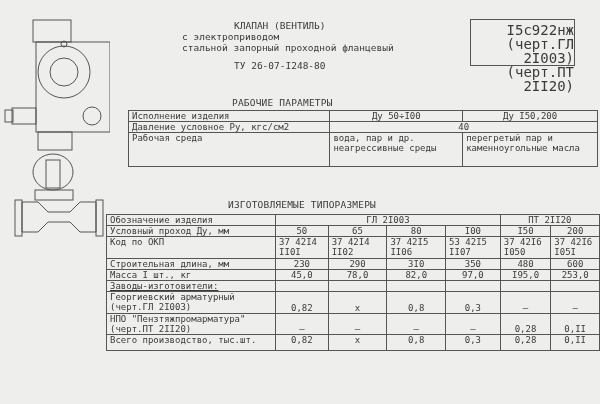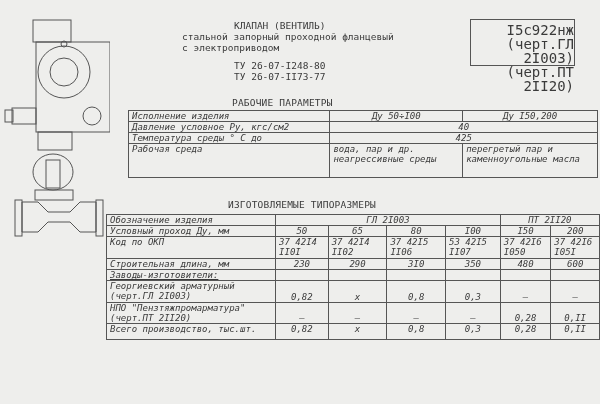--- a/index.html
+++ b/index.html
@@ -11,21 +11,21 @@
   }
   .abs { position:absolute; }
   .title-block { left:182px; top:20px; width:260px; font-size:9.5px; line-height:11px; }
   .title-block .t1 { padding-left:52px; }
   .title-block .tu { padding-left:52px; }
   .codebox {
     left:470px; top:19px; width:105px; height:47px; border:1px solid #555;
     font-size:14px; line-height:14px; text-align:right; padding-top:3px; box-sizing:border-box;
   }
   .sec-title { font-size:9.5px; letter-spacing:0.2px; }
-  table { border-collapse:collapse; font-size:9px; color:#3a3a3a;font-style:italic; }
+  table { border-collapse:collapse; font-size:9px; color:#3a3a3a; }
   td { border:1px solid #555; padding:0 3px; line-height:10px; vertical-align:top; }
   .c { text-align:center; }
   #params { left:128px; top:110px; width:470px; }
   #sizes { left:106px; top:214px; width:494px; }
   .valve svg { display:block; }
   .u { text-decoration:underline; }
 </style>
 </head>
 <body>
 
@@ -44,25 +44,24 @@
     <rect x="46" y="160" width="14" height="28"></rect>
     <rect x="35" y="190" width="38" height="10"></rect>
     <path d="M22 202 L22 232 L38 232 L48 222 L70 222 L80 232 L96 232 L96 202 L80 202 L70 212 L48 212 L38 202 Z"></path>
     <rect x="15" y="200" width="7" height="36"></rect>
     <rect x="96" y="200" width="7" height="36"></rect>
   </svg>
 </div>
 
 <div class="abs title-block">
   <div class="t1">КЛАПАН (ВЕНТИЛЬ)</div>
+  <div>с электроприводом</div>
   <div>стальной запорный проходной фланцевый</div>
-  <div>с электроприводом</div>
   <div style="height:7px"></div>
   <div class="tu">ТУ 26-07-I248-80</div>
-  <div class="tu">ТУ 26-07-II73-77</div>
 </div>
 
 <div class="abs codebox">
   <div>I5с922нж</div>
   <div>(черт.ГЛ 2I003)</div>
   <div>(черт.ПТ 2II20)</div>
 </div>
 
 <div class="abs sec-title" style="left:232px;top:97px;">РАБОЧИЕ ПАРАМЕТРЫ</div>
 
@@ -74,24 +73,20 @@
     </colgroup>
   <tbody>
       <tr>
     <td>Исполнение изделия</td>
     <td class="c">Ду 50÷I00</td>
     <td class="c">Ду I50,200</td>
   </tr>
   <tr>
     <td>Давление условное Ру, кгс/см2</td>
     <td colspan="2" class="c">40</td>
-  </tr>
-  <tr>
-    <td>Температура среды ° С до</td>
-    <td colspan="2" class="c">425</td>
   </tr>
   <tr style="height:34px">
     <td>Рабочая среда</td>
     <td>вода, пар и др. неагрессивные среды</td>
     <td>перегретый пар и каменноугольные масла</td>
   </tr>
 </tbody>
   </table>
 
 <div class="abs sec-title" style="left:228px;top:199px;">ИЗГОТОВЛЯЕМЫЕ ТИПОРАЗМЕРЫ</div>
@@ -133,20 +128,29 @@
   <tr>
     <td>Строительная длина, мм</td>
     <td class="c">230</td>
     <td class="c">290</td>
     <td class="c">3I0</td>
     <td class="c">350</td>
     <td class="c">480</td>
     <td class="c">600</td>
   </tr>
   <tr>
+    <td>Масса I шт., кг</td>
+    <td class="c">45,0</td>
+    <td class="c">78,0</td>
+    <td class="c">82,0</td>
+    <td class="c">97,0</td>
+    <td class="c">I95,0</td>
+    <td class="c">253,0</td>
+  </tr>
+  <tr>
     <td class="u">Заводы-изготовители:</td>
     <td></td>
         <td></td>
         <td></td>
         <td></td>
         <td></td>
         <td></td>
   </tr>
   <tr style="height:22px">
     <td>Георгиевский арматурный (черт.ГЛ 2I003)</td>

